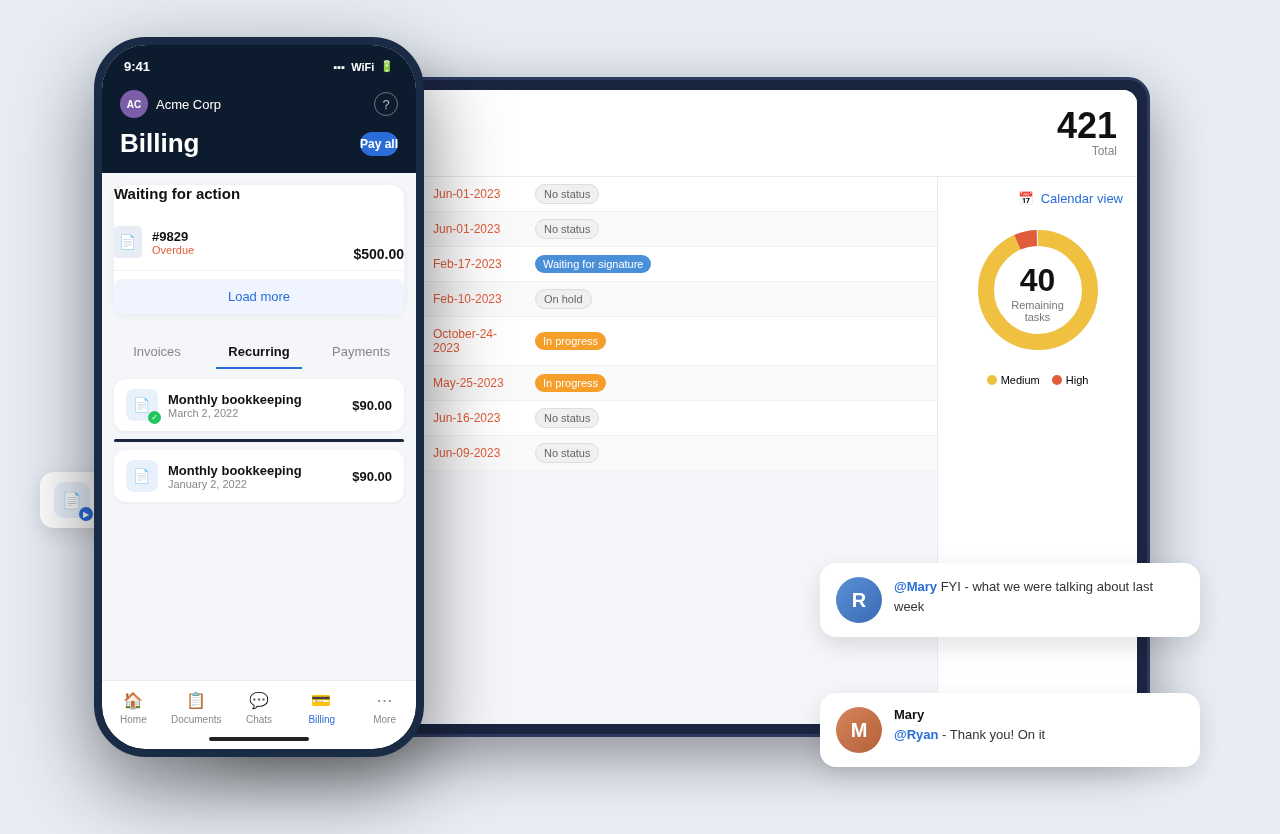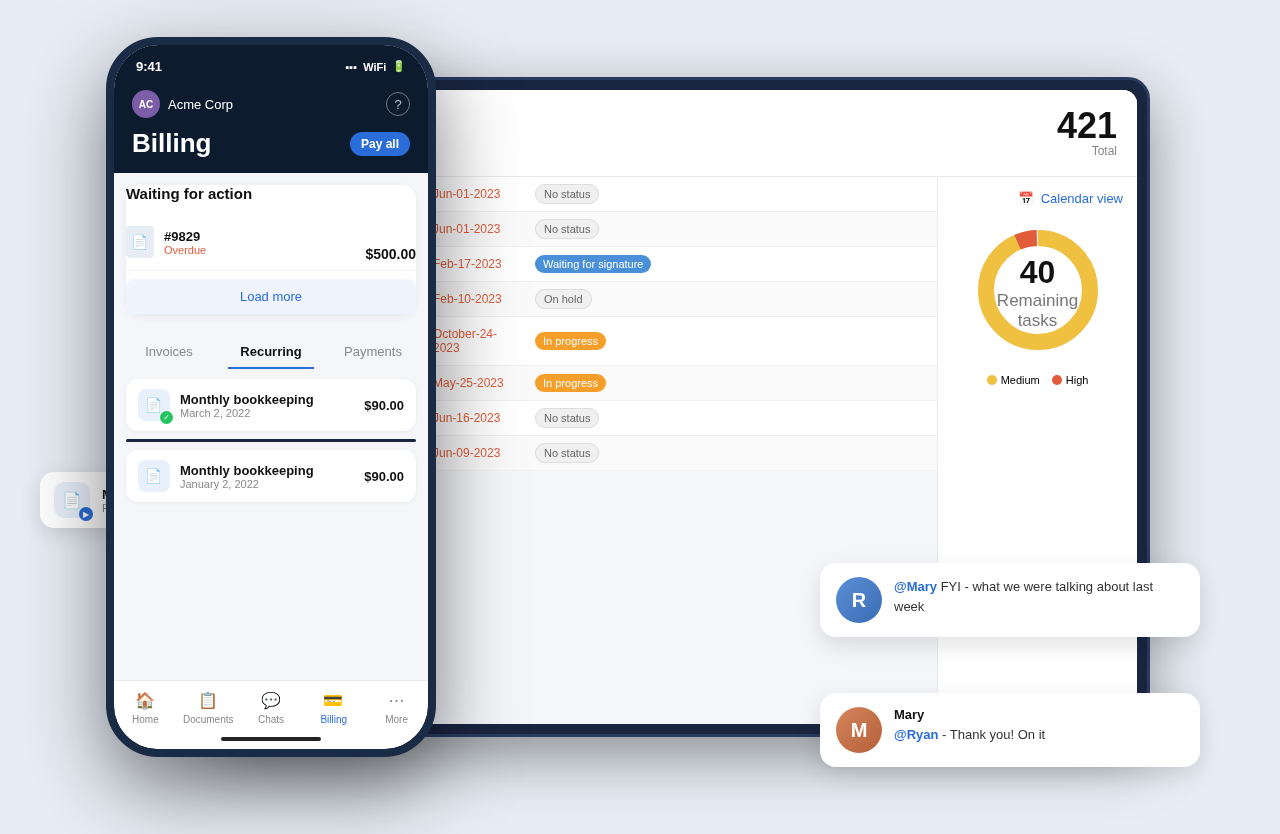--- a/index.html
+++ b/index.html
@@ -122,39 +122,39 @@
     }
 
     .donut-svg { width: 140px; height: 140px; }
 
     .donut-center {
       font-size: 32px;
       font-weight: 700;
       color: #111;
     }
     .donut-sub {
-      font-size: 17px;
+      font-size: 11px;
       color: #777;
       text-align: center;
     }
 
     .legend {
       display: flex;
       gap: 12px;
       margin-top: 10px;
       font-size: 11px;
     }
     .legend-item { display: flex; align-items: center; gap: 4px; }
     .legend-dot { width: 10px; height: 10px; border-radius: 50%; }
 
     
     .phone {
       position: absolute;
       top: 0;
-      left: 16px;
+      left: 4px;
       width: 330px;
       height: 720px;
       background: #0d1b2e;
       border-radius: 52px;
       border: 8px solid #1a2b45;
       box-shadow: 0 30px 80px rgba(0,0,0,0.5);
       overflow: hidden;
       z-index: 10;
     }
 
@@ -247,21 +247,21 @@
       color: #fff;
       font-size: 26px;
       font-weight: 700;
     }
 
     .pay-all-btn {
       background: #2a6dd9;
       color: #fff;
       font-size: 12px;
       font-weight: 600;
-      padding: 5px 11px;
+      padding: 5px 0;
       border-radius: 14px;
     }
 
     .phone-content {
       flex: 1;
       overflow: hidden;
       background: #f4f6fa;
     }
 
     .waiting-card {

